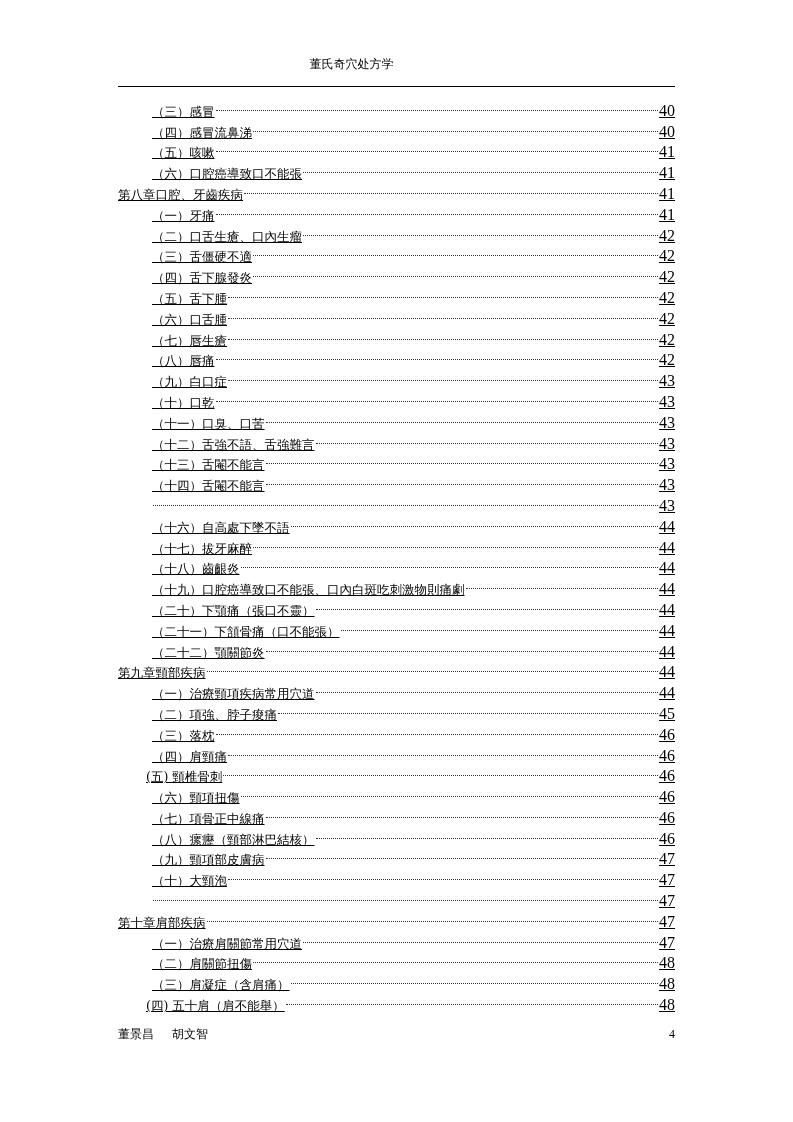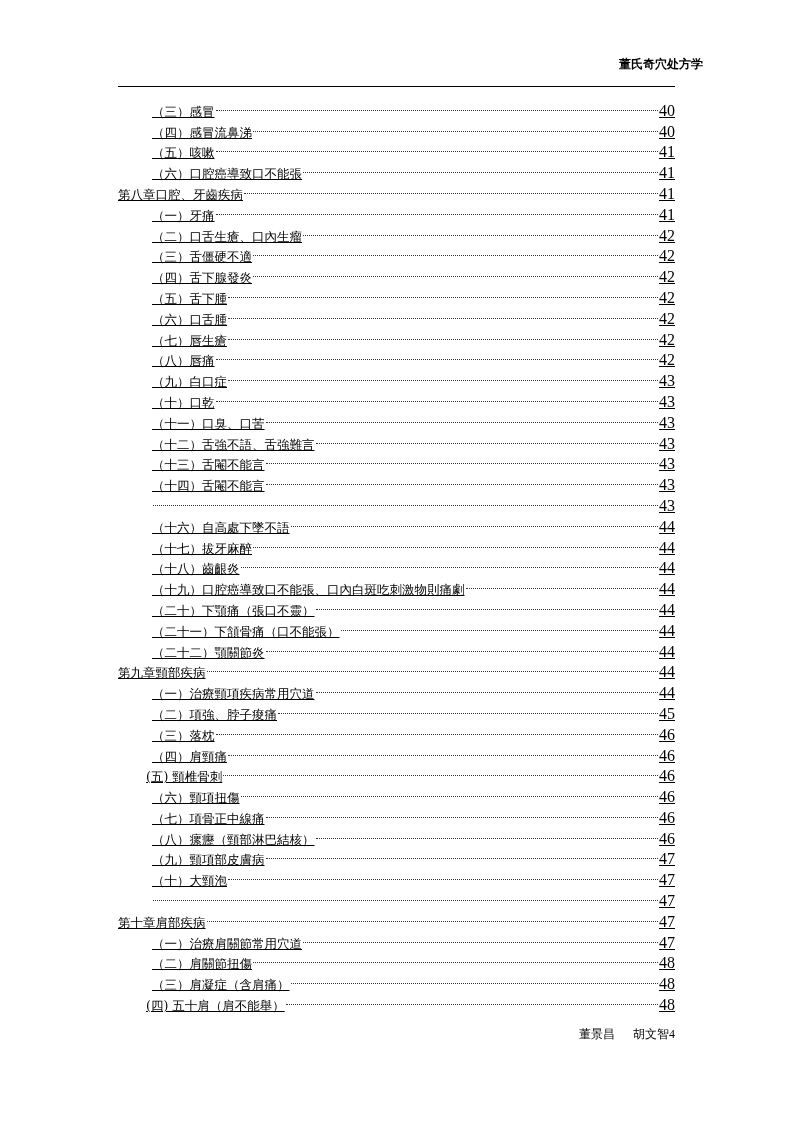--- a/index.html
+++ b/index.html
@@ -13,24 +13,23 @@
       position: relative;
       overflow: hidden;
       font-family: "DejaVu Serif", "Liberation Serif", serif;
       color: #000;
     }
     .page-header-title {
       position: absolute;
       top: 56px;
       left: 0;
       width: 703px;
-      text-align: right;
+      text-align: center;
       font-size: 12px;
       line-height: 16px;
-      font-weight: bold;
     }
     .header-rule {
       position: absolute;
       top: 86px;
       left: 118px;
       width: 557px;
       height: 0;
       border-top: 1px solid #000;
     }
     .toc {
@@ -75,21 +74,21 @@
       font-size: 16px;
       text-align: right;
       min-width: 14px;
     }
     .footer {
       position: absolute;
       top: 1026px;
       left: 118px;
       width: 557px;
       display: flex;
-      justify-content: flex-end;
+      justify-content: space-between;
       font-size: 12px;
       line-height: 16px;
     }
     .footer-authors span + span { margin-left: 18px; }
     .footer-page {
       font-family: "Liberation Serif", serif;
       font-size: 12px;
     }
   </style>
 </head>

